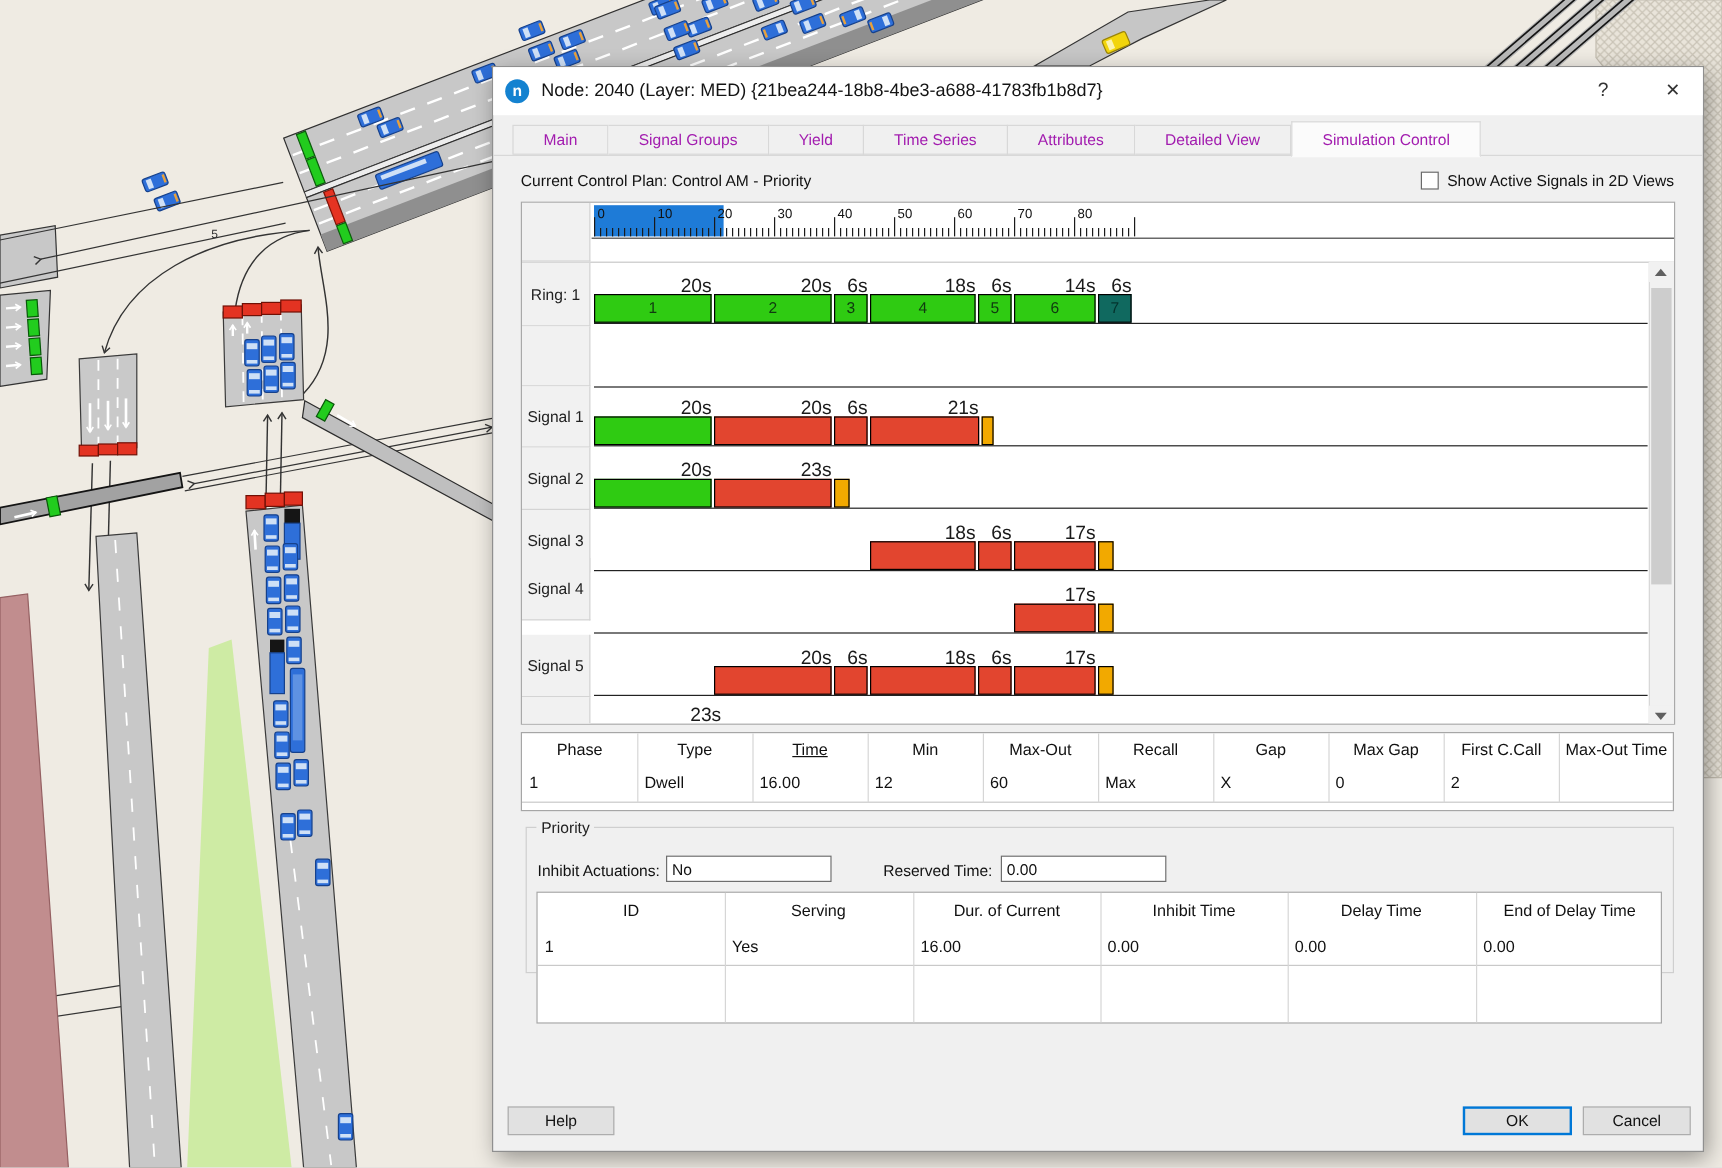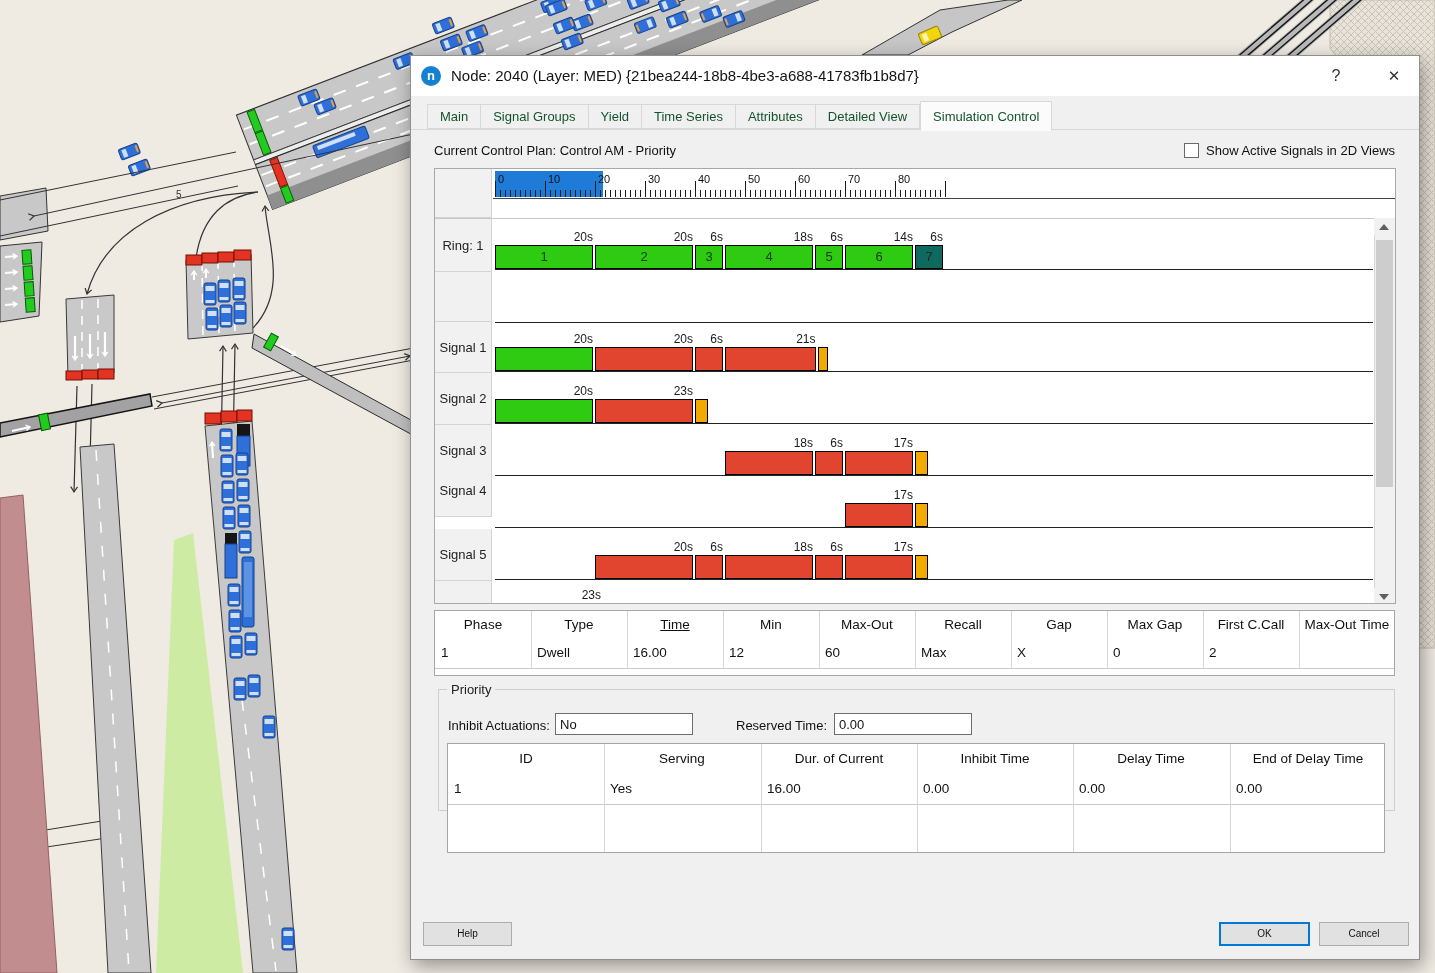--- a/index.html
+++ b/index.html
@@ -12,39 +12,39 @@
   .titlebar{position:absolute;left:0;top:0;width:100%;height:40px;background:#FFF;}
   .appicon{position:absolute;left:10px;top:10px;width:20px;height:20px;border-radius:50%;
            background:#1482D0;color:#FFF;font-weight:bold;font-size:13px;text-align:center;line-height:19px;}
   .dtitle{position:absolute;left:40px;top:0;height:40px;line-height:40px;font-size:15px;color:#141414;white-space:nowrap;}
   .capbtn{position:absolute;top:0;height:40px;line-height:40px;text-align:center;font-size:16px;color:#333;cursor:default;}
   .capbtn.help{left:912px;width:26px;}
   .capbtn.close{left:968px;width:30px;font-size:15px;}
   
   .tabline{position:absolute;left:0;top:73px;width:100%;height:1px;background:#D8D8D8;}
   .tabs{position:absolute;left:16px;top:48px;height:26px;display:flex;z-index:2;}
-  .tab{height:25px;line-height:24px;padding:0 12px;font-size:13px;color:#14532d;background:#F0F0F0;
+  .tab{height:25px;line-height:24px;padding:0 25px;font-size:13px;color:#a21caf;background:#F0F0F0;
        border:1px solid #D8D8D8;border-left:none;position:relative;}
   .tab:first-child{border-left:1px solid #D8D8D8;}
   .tab.active{background:#FBFBFB;height:30px;margin-top:-3px;line-height:29px;border:1px solid #D8D8D8;border-bottom:1px solid #FBFBFB;top:0px;}
   .cplabel{position:absolute;left:23px;top:87px;font-size:13px;color:#111;}
   .cbx{position:absolute;left:773px;top:87px;width:15px;height:15px;border:1px solid #6A6A6A;background:#FFF;}
   .cbxlab{position:absolute;left:795px;top:87px;font-size:13px;color:#111;}
   
   .tl{position:absolute;left:23px;top:112px;width:962px;height:436px;background:#FFF;border:1px solid #A9A9A9;overflow:hidden;}
   .rowlabelcell{position:absolute;left:0;width:57px;background:#F1F1F1;border-right:1px solid #D4D4D4;
      border-bottom:1px solid #D4D4D4;font-size:13px;color:#222;display:flex;align-items:center;justify-content:center;}
   .rulerblue{position:absolute;height:26px;top:2px;}
   .tick{position:absolute;width:1px;background:#1A1A1A;}
   .ticklab{position:absolute;top:4px;font-size:11px;color:#111;}
   .rulerbase{position:absolute;left:58px;width:902px;height:1px;top:29px;background:#444;}
   .hdrline{position:absolute;left:0;width:962px;height:1px;top:49px;background:#C8C8C8;}
   .seg{position:absolute;height:24px;border:1px solid #000;}
   .seg .num{position:absolute;left:0;right:0;top:3px;text-align:center;font-size:13px;color:#103A10;}
-  .durlab{position:absolute;width:44px;text-align:right;font-size:12px;color:#1A1A1A;}
+  .durlab{position:absolute;width:44px;text-align:right;font-size:16px;color:#1A1A1A;}
   .baseline{position:absolute;left:60px;width:878px;height:1px;background:#222;}
   
   .sb{position:absolute;left:939px;top:49px;width:21px;height:387px;background:#F1F1F1;border-left:1px solid #D8D8D8;}
   .sbbtn{position:absolute;left:939px;width:21px;height:17px;background:#F1F1F1;}
   .sbbtn .tri{position:absolute;left:5px;width:0;height:0;border-left:5px solid transparent;border-right:5px solid transparent;}
   .sbbtn.up .tri{top:6px;border-bottom:6px solid #606060;}
   .sbbtn.down .tri{top:6px;border-top:6px solid #606060;}
   .sbthumb{position:absolute;left:941px;top:71px;width:17px;height:247px;background:#CDCDCD;}
   
   .ptable{position:absolute;left:23px;top:554px;width:961px;height:66px;background:#FFF;border:1px solid #A6A6A6;overflow:hidden;}
@@ -56,21 +56,21 @@
   .grp{position:absolute;left:27px;top:633px;width:957px;height:122px;border:1px solid #CFCFCF;}
   .grplab{position:absolute;left:8px;top:-8px;background:#F0F0F0;padding:0 4px;font-size:13px;color:#222;}
   .flab{position:absolute;font-size:13px;color:#111;}
   .finput{position:absolute;height:22px;border:1px solid #6E6E6E;background:#FFF;font-size:13px;padding:0 4px;color:#111;}
   .prtable{position:absolute;left:8px;top:53px;width:938px;height:110px;background:#FFF;border:1px solid #A6A6A6;}
   .prt-h{position:absolute;top:7px;height:18px;font-size:13.5px;color:#111;text-align:center;}
   .prt-v{position:absolute;top:37px;height:18px;font-size:13.5px;color:#111;padding-left:6px;}
   .prt-sep{position:absolute;top:0;width:1px;height:108px;background:#D6D6D6;}
   .prt-line{position:absolute;left:0;top:60px;width:100%;height:1px;background:#C9C9C9;}
   
-  .btn{position:absolute;height:24px;background:#E1E1E1;border:1px solid #ADADAD;font-size:10px;color:#111;
+  .btn{position:absolute;height:24px;background:#E1E1E1;border:1px solid #ADADAD;font-size:13px;color:#111;
        text-align:center;line-height:22px;}
   .btn.help{left:12px;top:866px;width:89px;}
   .btn.ok{left:808px;top:866px;width:91px;border:2px solid #0078D7;line-height:20px;}
   .btn.cancel{left:908px;top:866px;width:90px;}
 </style>
 </head>
 <body>
 
 <div class="stage">
 

